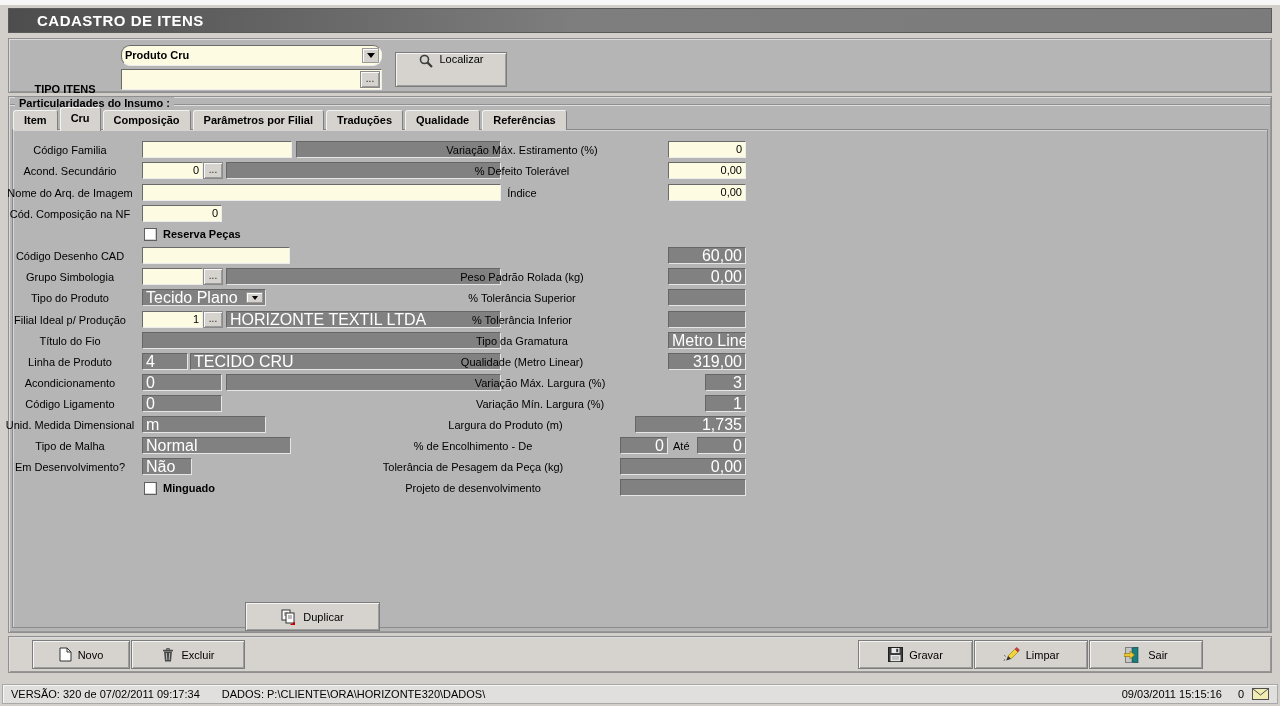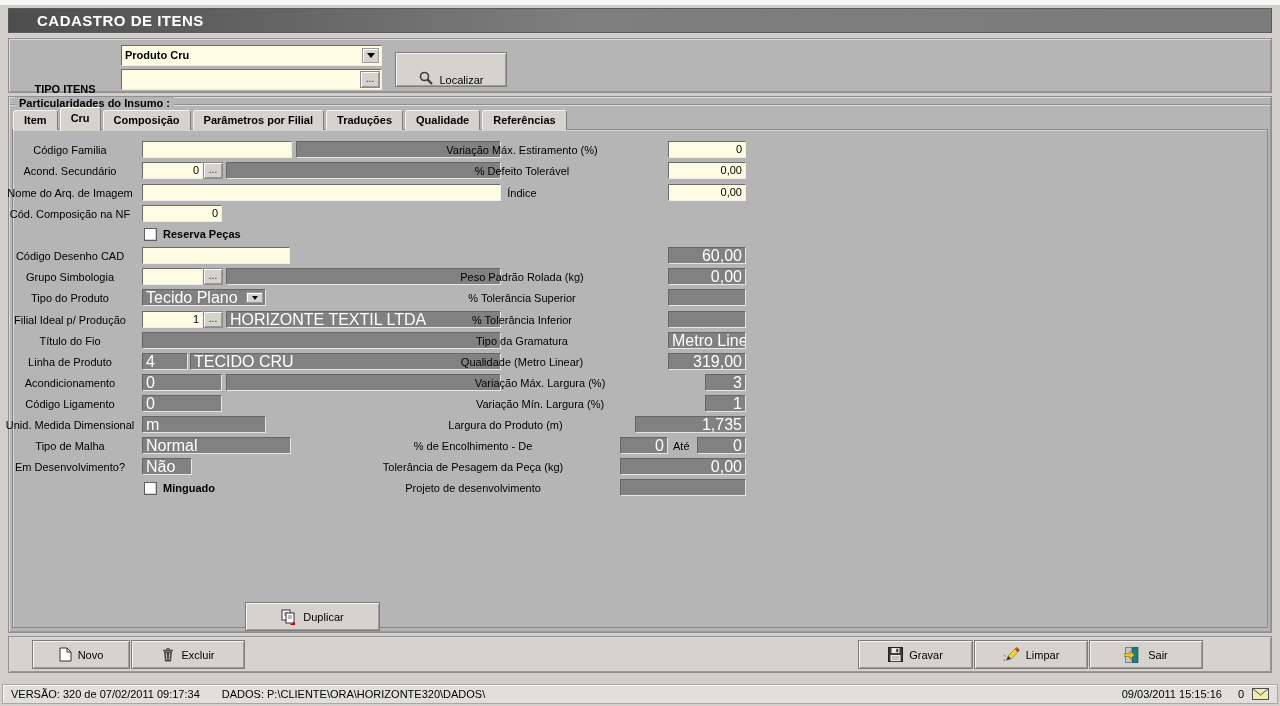--- a/index.html
+++ b/index.html
@@ -48,41 +48,41 @@
     position:absolute;width:20px;height:17px;box-sizing:border-box;background:#d6d3ce;
     border:1px solid #8a8a8a;box-shadow:inset 1px 1px 0 #fafafa, inset -1px -1px 0 #9a9a9a;
     font-size:10px;line-height:13px;text-align:center;color:#222;cursor:default;
   }
   .ddb{
     position:absolute;top:2px;right:2px;width:17px;box-sizing:border-box;background:#d6d3ce;
     border:1px solid #9a9a9a;box-shadow:inset 1px 1px 0 #fff;
     display:flex;align-items:center;justify-content:center;
   }
   .tri{width:0;height:0;border:4px solid transparent;border-top:5px solid #000;margin-top:4px;}
-  .combo-cream{font-weight:bold;padding-right:22px;}
+  .combo-cream{font-weight:bold;padding-right:22px;border-radius:9px;}
   .chk{position:absolute;width:13px;height:13px;box-sizing:border-box;background:#fff;
     border:1px solid #5f5f5f;box-shadow:inset -1px -1px 0 #cfcfcf;}
   .chklbl{position:absolute;font-size:11px;font-weight:bold;line-height:15px;white-space:nowrap;}
   .tabs{position:absolute;left:13px;top:106px;height:24px;display:flex;align-items:flex-end;z-index:3;}
   .tab{
     height:20px;box-sizing:border-box;background:#d6d3ce;margin-right:2px;
     border:1px solid #7e7e7e;border-bottom:none;border-top-color:#f2f2f2;border-left-color:#f2f2f2;
     border-radius:3px 3px 0 0;font-size:11px;font-weight:bold;line-height:18px;padding:0 10px;
     white-space:nowrap;cursor:default;
   }
   .tab.active{height:24px;line-height:21px;margin-bottom:-1px;z-index:4;position:relative;}
   .btn{
     position:absolute;height:29px;box-sizing:border-box;background:#d6d3ce;
     border:1px solid #7c7c7c;box-shadow:inset 1px 1px 0 #f4f4f4, inset -1px -1px 0 #9d9d9d;
     display:flex;align-items:center;justify-content:center;gap:6px;font-size:11px;color:#000;cursor:default;
   }
   .bigbtn{
     position:absolute;left:395px;top:52px;width:112px;height:35px;box-sizing:border-box;background:#d6d3ce;
     border:1px solid #7c7c7c;box-shadow:inset 1px 1px 0 #f4f4f4, inset -1px -1px 0 #9d9d9d;
-    display:flex;align-items:flex-end;justify-content:center;gap:5px;font-size:11px;cursor:default;
+    display:flex;align-items:flex-start;justify-content:center;gap:5px;font-size:11px;cursor:default;
   }
   .statusbar{
     position:absolute;left:2px;top:684px;width:1276px;height:20px;box-sizing:border-box;
     background:#e0dfdd;border:1px solid #a8a8a8;box-shadow:inset 1px 1px 0 #f6f6f6;
     font-size:11px;display:flex;align-items:center;padding:0 8px;color:#000;
   }
   .statusbar .gap{margin-left:22px;}
   .sright{margin-left:auto;display:flex;align-items:center;}
   .sright .cnt{margin-left:16px;}
   .sright svg{margin-left:8px;}

